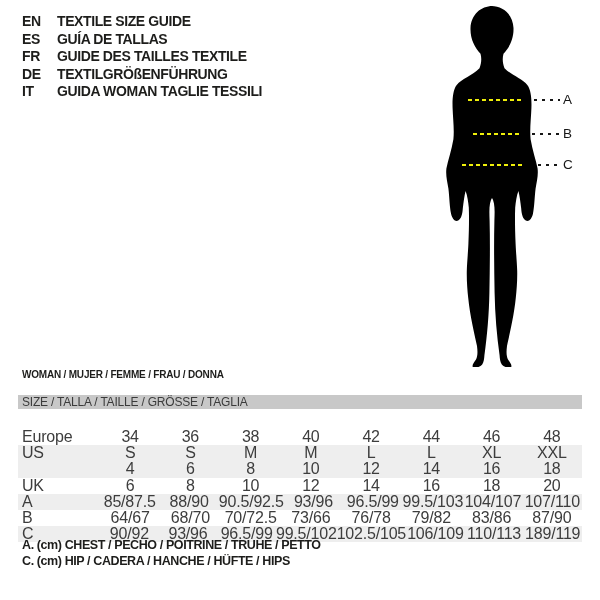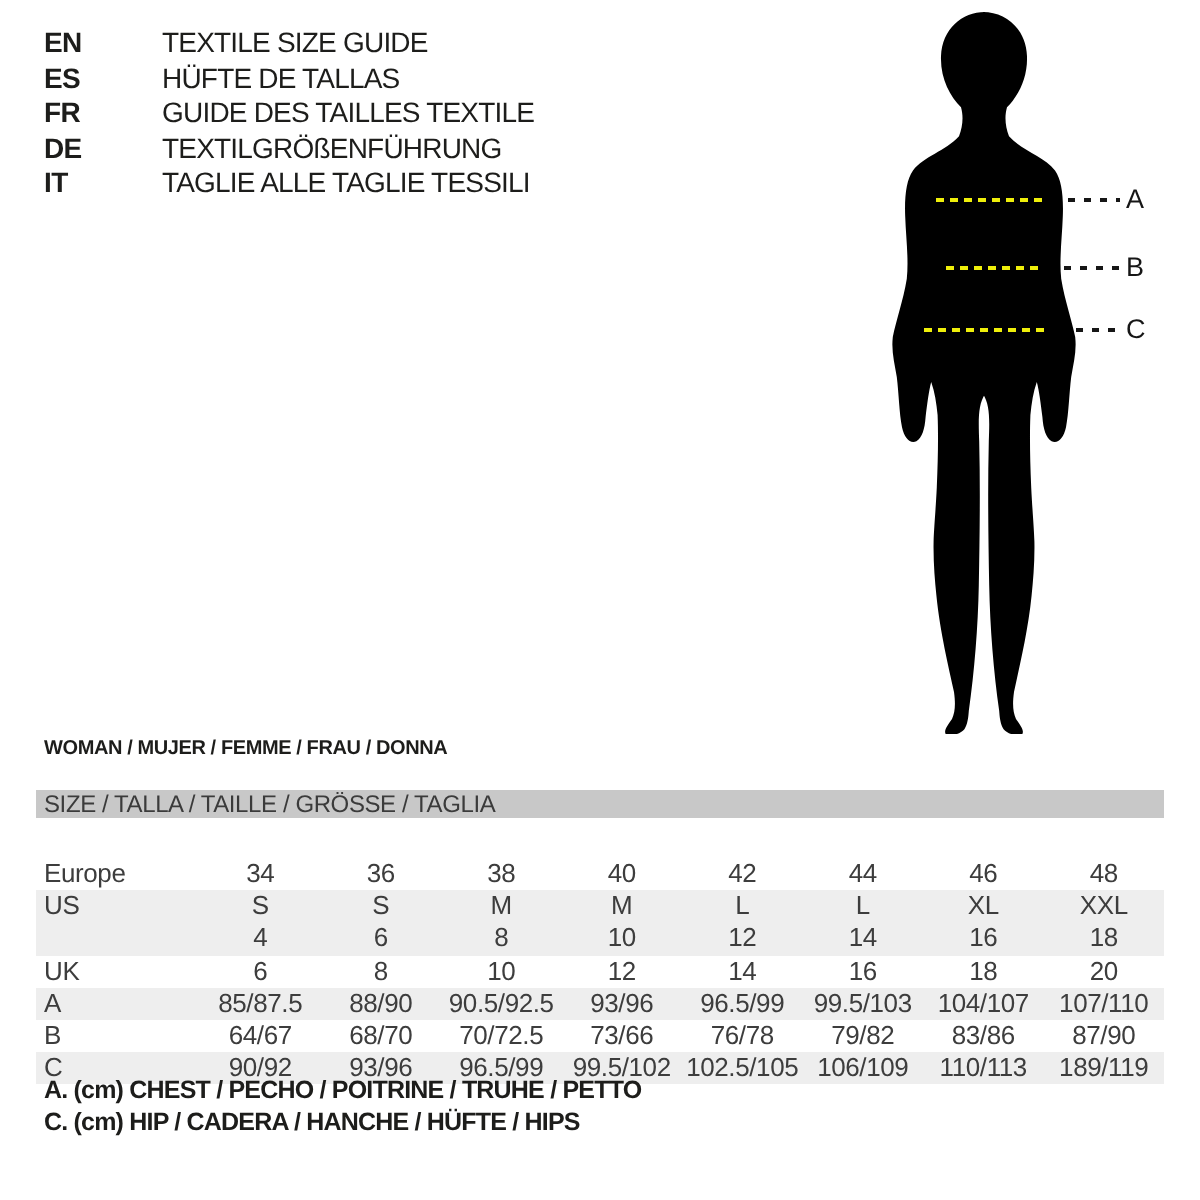--- a/index.html
+++ b/index.html
@@ -7,26 +7,26 @@
   body {
     position:relative;
     background:#ffffff;
     font-family:"Liberation Sans", sans-serif;
     color:#1d1d1b;
     overflow:hidden;
   }
 
   
   .lang-block { position:absolute; left:22px; top:13px; }
-  .lang-row { display:flex; height:17.5px; line-height:17.5px;gap:24px; }
+  .lang-row { display:flex; height:17.5px; line-height:17.5px; }
   .lang-code {
     width:35px; font-size:14px; font-weight:bold; letter-spacing:-0.3px;
   }
   .lang-title {
-    font-size:14px; font-weight:normal; letter-spacing:-0.4px; white-space:nowrap;
+    font-size:14px; font-weight:bold; letter-spacing:-0.4px; white-space:nowrap;
   }
 
   
   .figure-wrap { position:absolute; left:437px; top:5px; width:110px; height:362px; }
   .figure-wrap svg { width:100%; height:100%; display:block; }
 
   
   .measure-line { position:absolute; height:2px; }
   .dash-yellow { background:repeating-linear-gradient(90deg,#efef0a 0 4px,rgba(0,0,0,0) 4px 7px); }
   .dash-black  { background:repeating-linear-gradient(90deg,#161616 0 3.5px,rgba(0,0,0,0) 3.5px 8px); }
@@ -41,21 +41,21 @@
     font-size:10px; font-weight:bold; letter-spacing:-0.2px; white-space:nowrap;
   }
 
   
   .size-table { position:absolute; left:18px; top:395px; width:564px; }
   .size-table-header {
     height:14px; line-height:14px; background:#c8c8c8; color:#3b3b3b;
     font-size:12px; letter-spacing:-0.2px; padding-left:4px; margin-bottom:20px;
     white-space:nowrap;
   }
-  .size-row { display:flex; height:16.2px; line-height:16.2px; font-size:13px; color:#3d3d3d; }
+  .size-row { display:flex; height:16.2px; line-height:16.2px; font-size:16px; color:#3d3d3d; }
   .size-row.shaded { background:#eeeeee;justify-content:center; }
   .size-row-label { width:82px; padding-left:4px; text-align:left; letter-spacing:-0.2px; }
   .size-cell { flex:1 1 0; text-align:center; letter-spacing:-0.2px; white-space:nowrap; }
 
   
   .legend-block { position:absolute; left:22px; top:537px; }
   .legend-line {
     height:16.2px; line-height:16.2px; font-size:12.5px; font-weight:bold;
     letter-spacing:-0.4px; white-space:nowrap;
   }
@@ -63,33 +63,33 @@
 </head>
 <body>
 
 <div class="lang-block" id="lang-block">
     <div class="lang-row">
       <span class="lang-code">EN</span>
       <span class="lang-title">TEXTILE SIZE GUIDE</span>
     </div>
     <div class="lang-row">
       <span class="lang-code">ES</span>
-      <span class="lang-title">HÜFTE DE TALLAS</span>
+      <span class="lang-title">GUÍA DE TALLAS</span>
     </div>
     <div class="lang-row">
       <span class="lang-code">FR</span>
       <span class="lang-title">GUIDE DES TAILLES TEXTILE</span>
     </div>
     <div class="lang-row">
       <span class="lang-code">DE</span>
       <span class="lang-title">TEXTILGRÖßENFÜHRUNG</span>
     </div>
     <div class="lang-row">
       <span class="lang-code">IT</span>
-      <span class="lang-title">TAGLIE ALLE TAGLIE TESSILI</span>
+      <span class="lang-title">GUIDA WOMAN TAGLIE TESSILI</span>
     </div>
   </div>
 
 <div class="figure-wrap">
   <svg viewBox="0 0 110 361" preserveAspectRatio="none">
     <path id="halfbody" fill="#000000" d="
       M 54.5,1
       C 66,1 76,9.5 76.5,23
       C 76.9,34 72,43 66.5,48.5
       C 65.2,53 65.6,58 67.5,63

